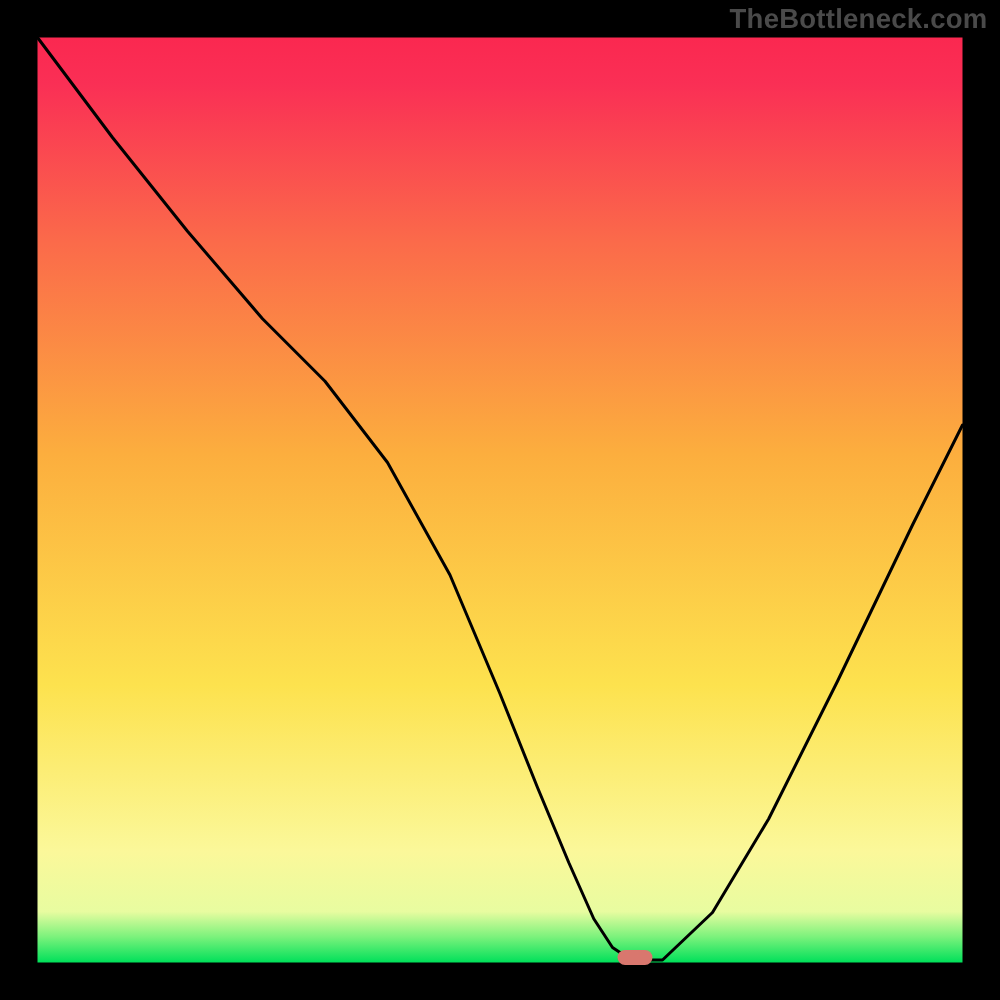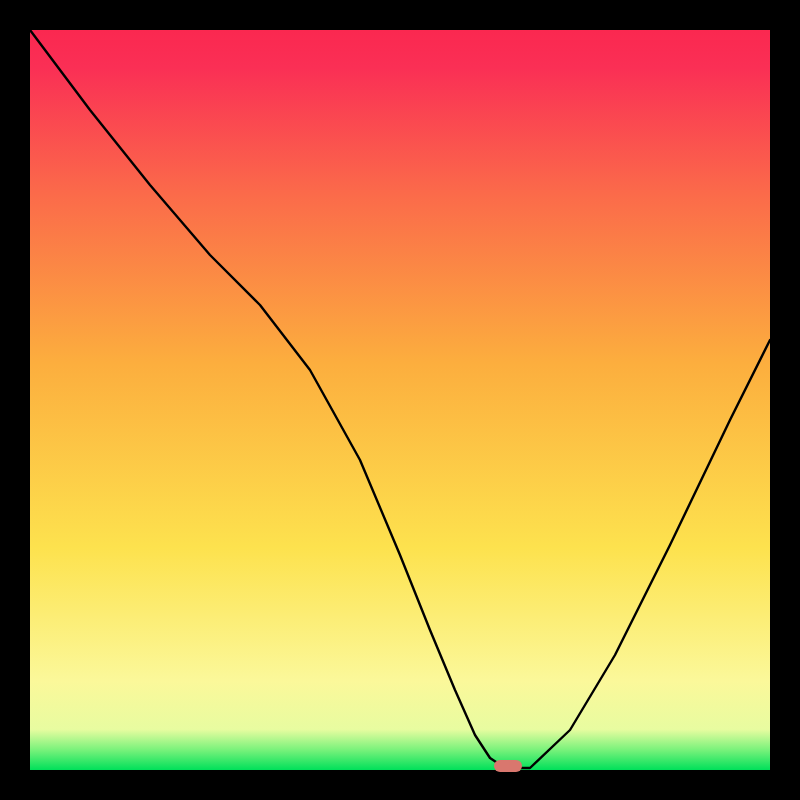--- a/index.html
+++ b/index.html
@@ -30,20 +30,21 @@
   svg {
     position: absolute;
     top: 0;
     left: 0;
   }
 </style>
 </head>
 <body>
 
 <div class="frame">
+  <div class="watermark">TheBottleneck.com</div>
   <svg id="chart-svg" width="800" height="800" viewBox="0 0 800 800">
       <defs>
         <linearGradient id="bg-grad" x1="0" y1="1" x2="0" y2="0">
           <stop offset="0.00%" stop-color="#00e05a"></stop>
           <stop offset="2.80%" stop-color="#7cf27c"></stop>
           <stop offset="5.50%" stop-color="#e8fca0"></stop>
           <stop offset="12.00%" stop-color="#fbf89a"></stop>
           <stop offset="30.00%" stop-color="#fde24e"></stop>
           <stop offset="55.00%" stop-color="#fcae3e"></stop>
           <stop offset="78.00%" stop-color="#fb6a4a"></stop>

